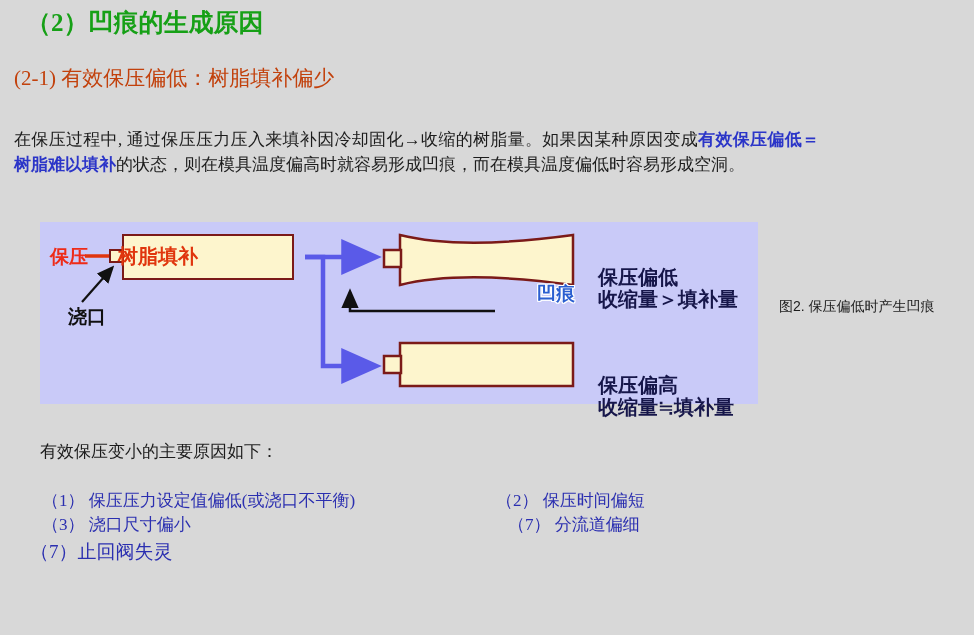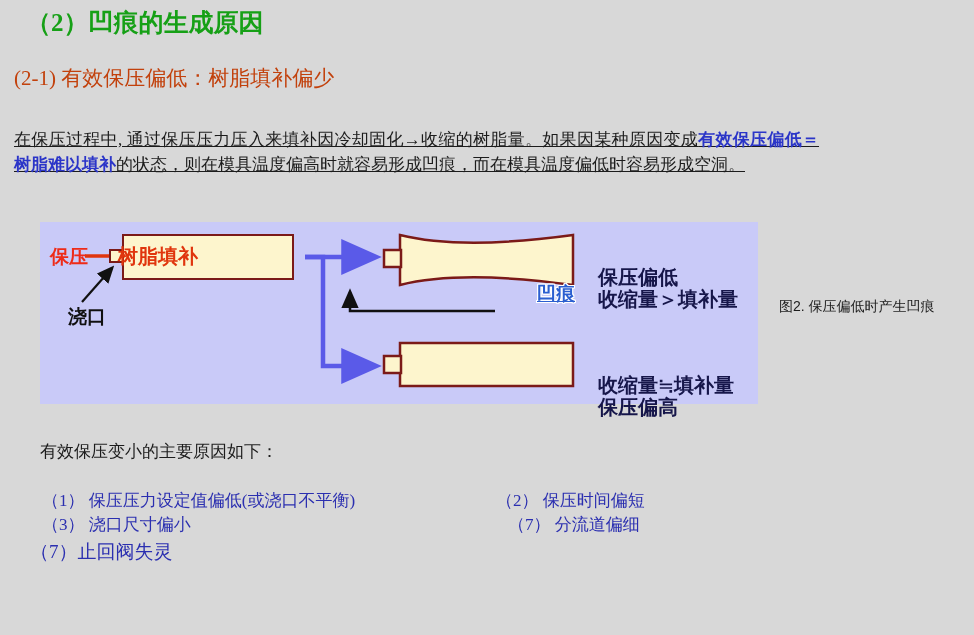--- a/index.html
+++ b/index.html
@@ -45,21 +45,20 @@
   
   .para {
     position: absolute;
     left: 14px;
     top: 127px;
     width: 805px;
     font-size: 17px;
     line-height: 25px;
     color: #1c1c1c;
     text-align: justify;
-    text-decoration: underline;
   }
   .para .hl {
     color: #2b35c8;
     font-weight: bold;
   }
 
   
   .figure-panel {
     position: absolute;
     left: 40px;
@@ -150,21 +149,20 @@
     left: 497px;
     top: 59px;
     font-family: "Liberation Sans", sans-serif;
     font-size: 19px;
     font-weight: bold;
     color: #2b5fd0;
     text-shadow:
       1px 1px 0 #fff, -1px 1px 0 #fff, 1px -1px 0 #fff, -1px -1px 0 #fff,
       0 1px 0 #fff, 0 -1px 0 #fff, 1px 0 0 #fff, -1px 0 0 #fff;
     white-space: nowrap;
-    text-decoration: underline;
   }
 
   svg.fig-svg {
     position: absolute;
     left: 0;
     top: 0;
     width: 718px;
     height: 182px;
     overflow: visible;
   }
@@ -249,22 +247,22 @@
 
     <div class="fp-label lbl-baoya">保压</div>
     <div class="fp-label lbl-jiaokou">浇口</div>
 
     <div class="side-text side-top">
       <div>保压偏低</div>
       <div>收缩量＞填补量</div>
     </div>
 
     <div class="side-text side-bot">
+      <div>保压偏高</div>
       <div>收缩量≒填补量</div>
-      <div>保压偏高</div>
     </div>
 
     <div class="callout-sink">凹痕</div>
   </div>
 
   <div class="fig-caption">图2. 保压偏低时产生凹痕</div>
 
   <div class="reasons-head">有效保压变小的主要原因如下：</div>
 
   <div class="reason r1">（1）  保压压力设定值偏低(或浇口不平衡)</div>

